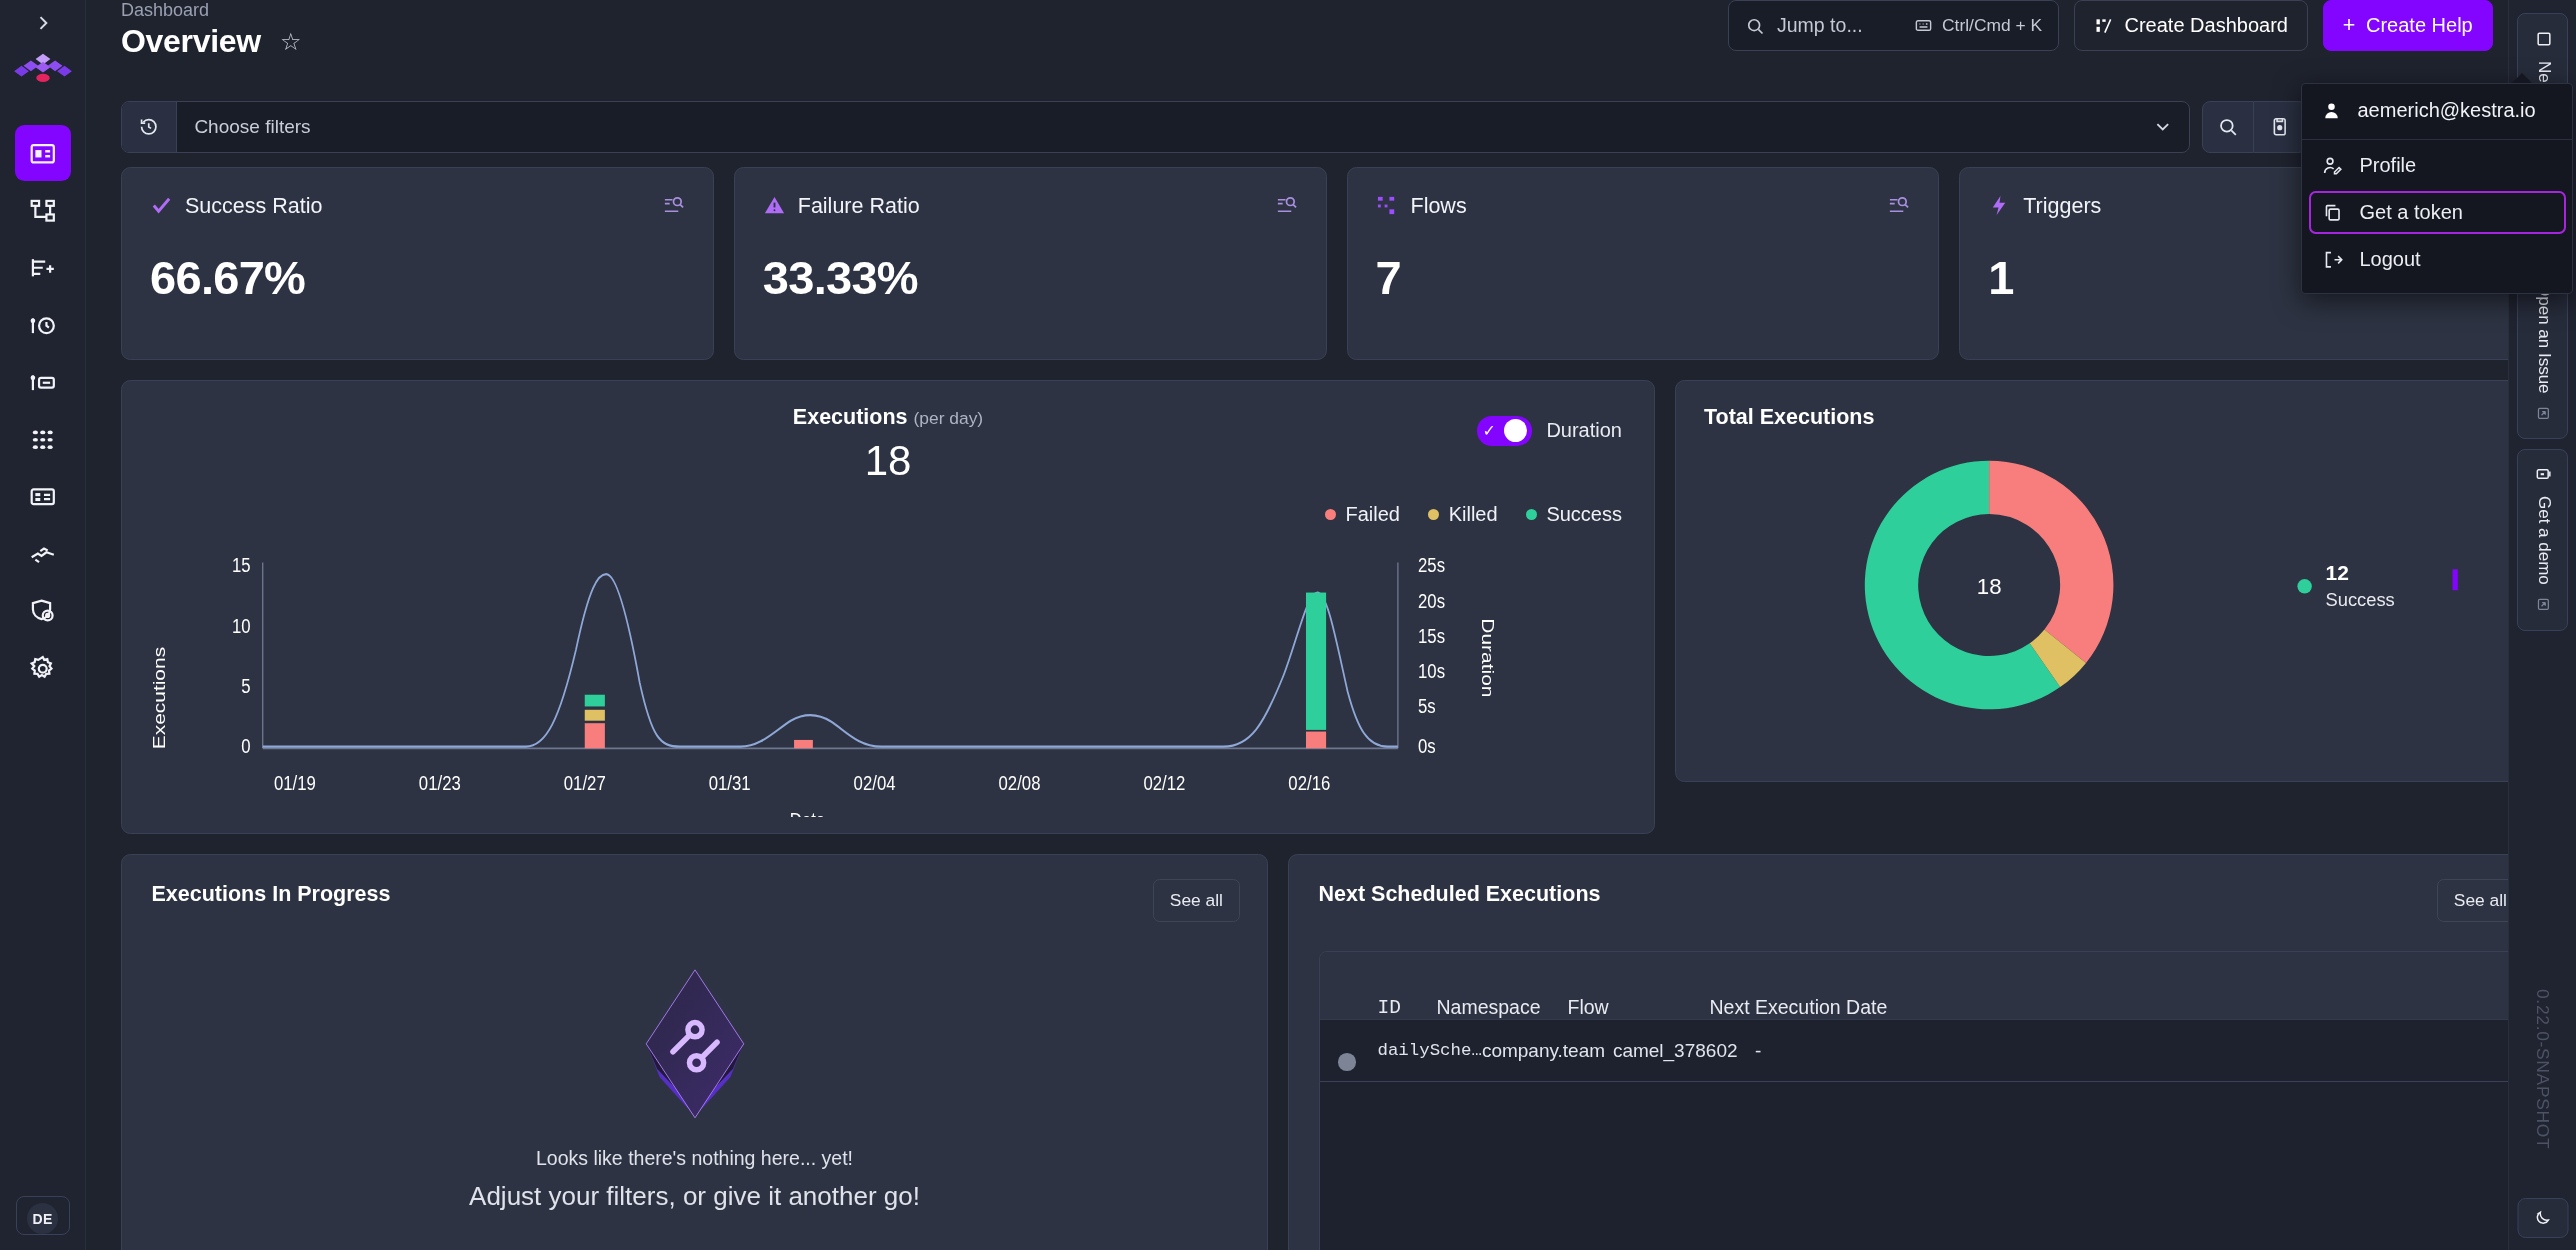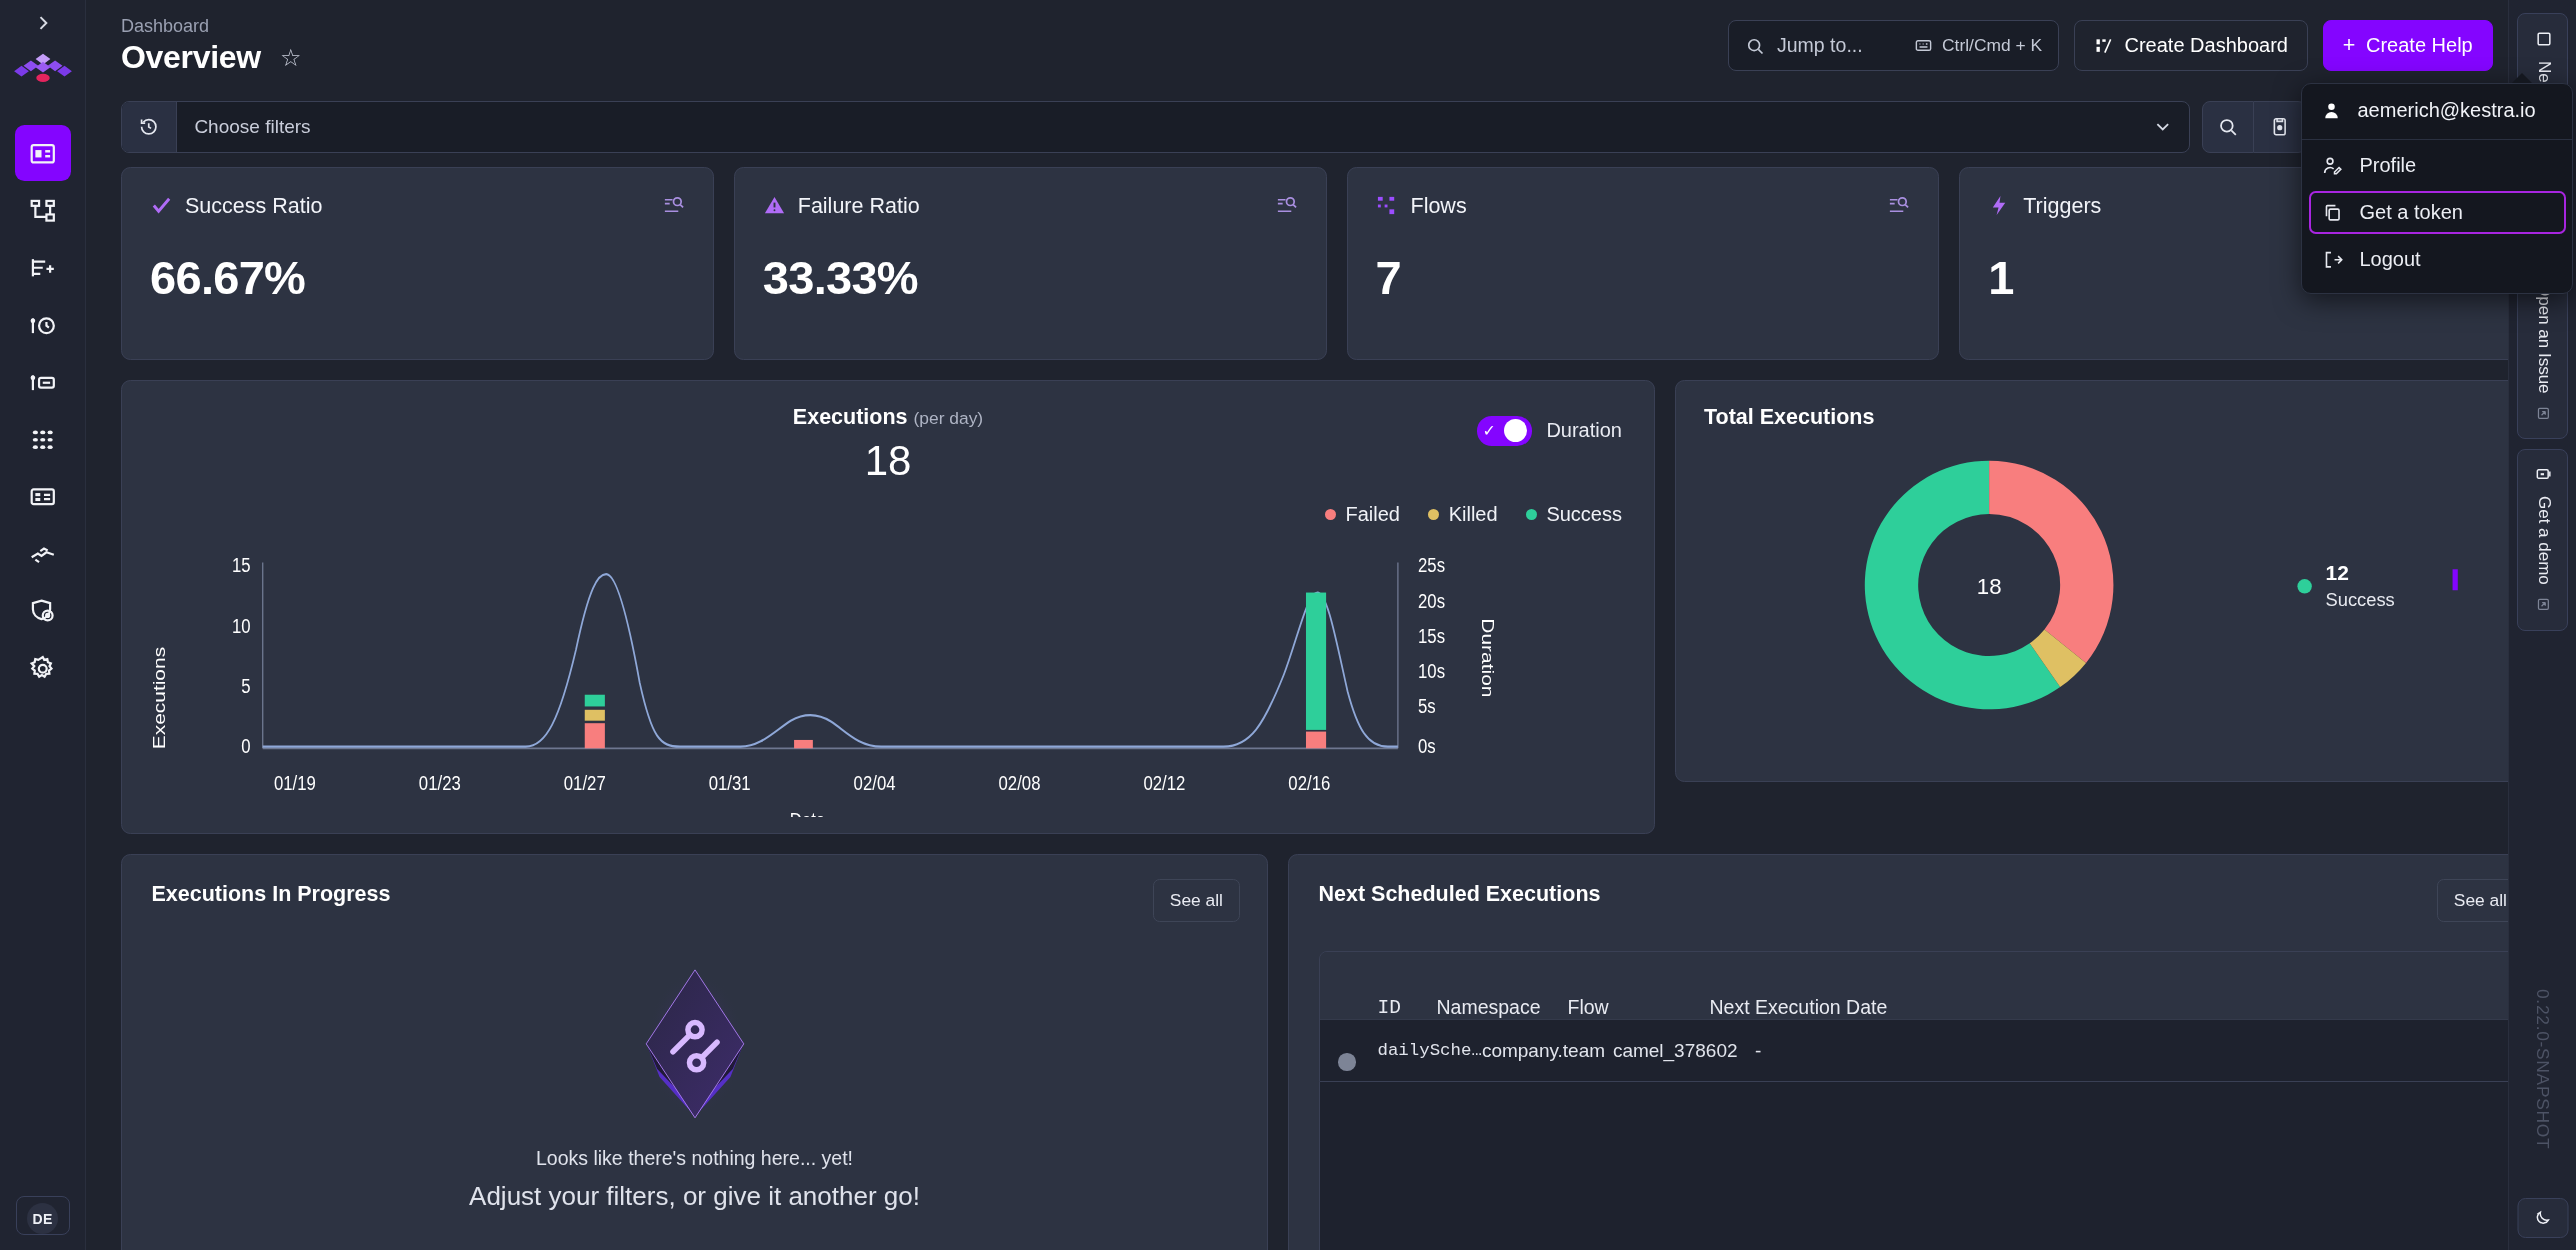--- a/index.html
+++ b/index.html
@@ -44,21 +44,21 @@
     width: 31px; height: 31px; border-radius: 50%; background: #2c3142;
     display: flex; align-items: center; justify-content: center;
     font-size: 14px; font-weight: 700; color: #eef0f6; letter-spacing: 0.3px;
   }
 
   
   .main { flex: 1 1 auto; height: 1250px; position: relative; background: #1f232e; overflow: hidden; }
 
   
   .topbar {
-    height: 91px; display: flex; align-items: center;
+    height: 91px; display: flex; align-items: flex-start;
     padding: 0 25.5px 0 35px; position: relative;
   }
   .crumbs { display: flex; flex-direction: column; gap: 2.7px; }
   .crumb-top { font-size: 18px; color: #9aa0b2; line-height: 1.2; }
   .title-row { display: flex; align-items: center; gap: 19px; }
   .page-title { font-size: 32px; font-weight: 700; color: #ffffff; line-height: 1.1; letter-spacing: -0.3px; }
   .star { font-size: 24px; color: #c9cdda; cursor: pointer; line-height: 1; }
   .topbar-right { margin-left: auto; display: flex; align-items: center; gap: 14.8px; }
 
   .jumpto {
@@ -76,21 +76,21 @@
   }
   .btn.primary { background: #8405ff; border-color: #8405ff; font-weight: 500; }
   .avatar-btn {
     width: 43px; height: 51px; border-radius: 8px; background: #3d445c;
     display: flex; align-items: center; justify-content: center; cursor: pointer;
   }
 
   
   .user-menu {
     position: absolute; top: 83px; right: 2.7px; width: 272px;
-    background: #14171f; border: 0.7px solid #2c3242; border-radius: 10px;
+    background: #14171f; border: 0.7px solid #2c3242; border-radius: 4px;
     z-index: 60; padding: 0 0 8px 0;
     box-shadow: 0 6.7px 27px rgba(0,0,0,.55);
   }
   .user-menu::before {
     content: ""; position: absolute; top: -10.7px; right: 40px;
     border-left: 10.7px solid transparent; border-right: 10.7px solid transparent;
     border-bottom: 10.7px solid #14171f;
   }
   .um-head {
     display: flex; align-items: center; gap: 14.8px;

